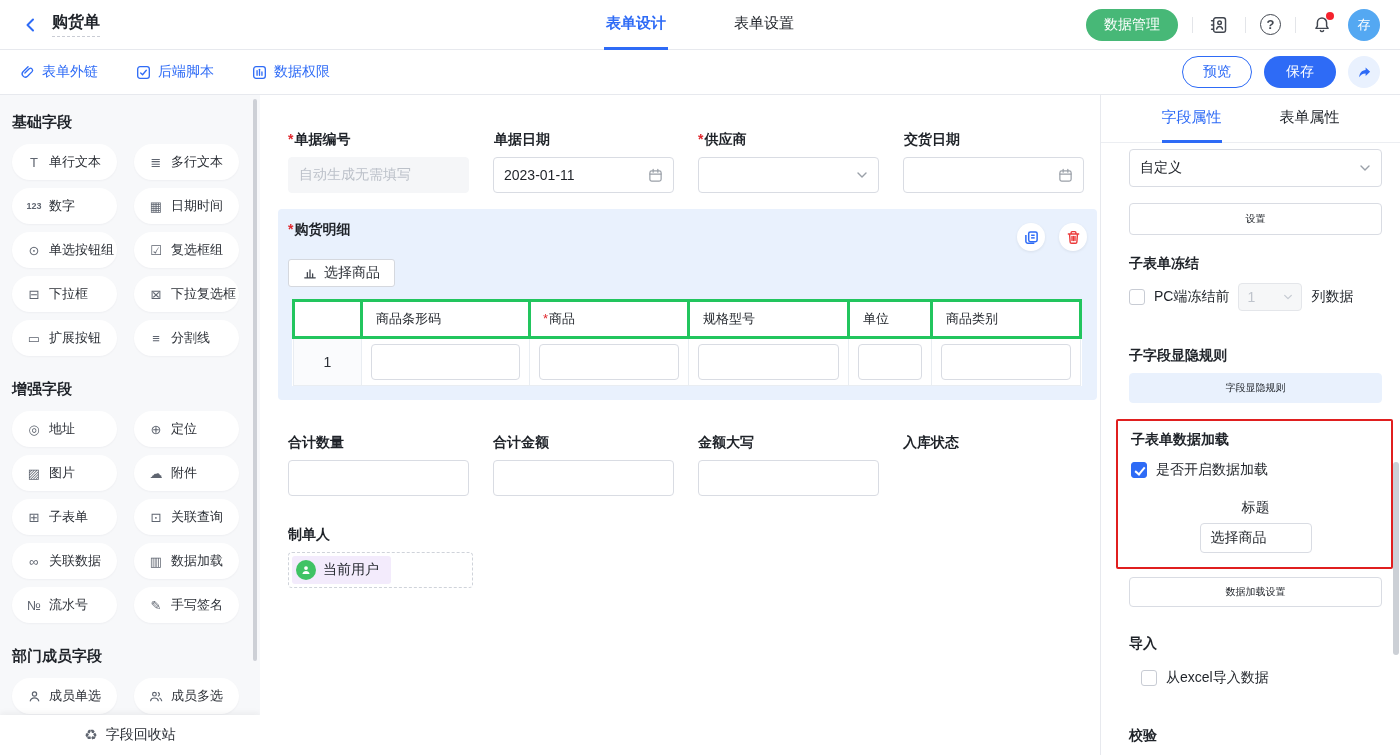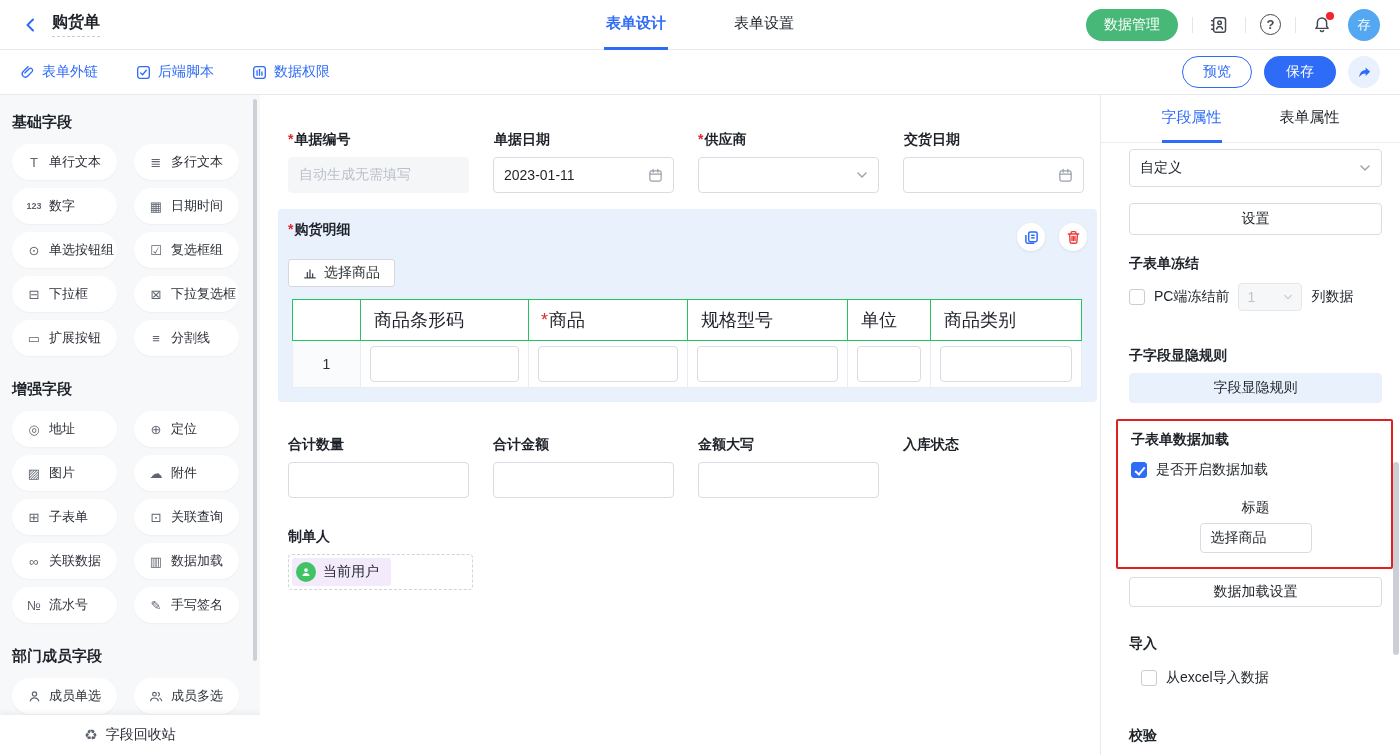--- a/index.html
+++ b/index.html
@@ -55,38 +55,38 @@
   .ctrl-icon { color:#9aa0a8; flex:none; }
 
   
   .subform { margin:16px -13px 0 -10px; background:#e9f1fd; border-radius:4px; padding:12px 10px 14px 10px; }
   .sub-head { display:flex; align-items:flex-start; }
   .sub-title { font-size:14px; font-weight:bold; display:flex; }
   .sub-actions { margin-left:auto; display:flex; gap:14px; margin-top:2px; }
   .circ-btn { width:28px; height:28px; border-radius:50%; background:#fff; display:flex; align-items:center; justify-content:center; cursor:pointer; box-shadow:0 1px 3px rgba(31,35,41,.08); }
   .select-goods-btn { margin-top:8px; height:28px; background:#fff; border:1px solid #d5d8de; border-radius:3px; display:inline-flex; align-items:center; gap:7px; padding:0 14px; font-size:14px; color:#2b2f36; cursor:pointer; }
   .sub-table { margin:12px 5px 0 4px; border-collapse:collapse; table-layout:fixed; width:calc(100% - 9px); background:#fff; }
-  .sub-table th { font-weight:normal; text-align:left; font-size:18px; color:#1f2329; padding:8px 12px; border:1px solid #22c55e; background:#fff; height:32px; }
+  .sub-table th { font-weight:normal; text-align:left; font-size:13px; color:#1f2329; padding:8px 12px; border:3px solid #22c55e; background:#fff; height:32px; }
   .sub-table td { border:1px solid #e9edf2; background:#fff; padding:5px 9px; height:46px; }
   .sub-table td.idx { background:#fafbfd; text-align:center; color:#2b2f36; font-size:14px; padding:0; }
   .cell-input { height:36px; border:1px solid #d9dce3; border-radius:4px; background:#fff; cursor:text; }
 
   .row2 { margin-top:34px; }
   .creator-block { margin-top:30px; }
   .dashed-box { margin-top:8px; width:185px; height:36px; border:1px dashed #cfd3da; border-radius:4px; display:flex; align-items:center; padding:3px; }
   .user-tag { height:28px; background:#f3ebfc; border-radius:3px; display:inline-flex; align-items:center; gap:7px; padding:0 12px 0 4px; font-size:14px; cursor:default; }
   .user-avatar { width:20px; height:20px; border-radius:50%; background:#3fc364; display:flex; align-items:center; justify-content:center; }
 
   
   .panel { width:300px; flex:none; border-left:1px solid #e7e9ee; padding:0 18px 0 28px; position:relative; overflow:hidden; background:#fff; }
   .panel-tabs { display:flex; justify-content:center; gap:58px; height:48px; border-bottom:1px solid #eceef2; margin:0 -18px 0 -28px; }
   .p-tab { height:48px; display:flex; align-items:center; font-size:15px; cursor:pointer; border-bottom:3px solid transparent; }
   .p-tab.active { color:#2e6bf6; border-bottom-color:#2e6bf6; }
   .p-select { margin-top:6px; height:38px; border:1px solid #d9dce3; border-radius:4px; display:flex; align-items:center; padding:0 10px; font-size:14px; cursor:pointer;gap:19px; }
-  .p-btn { margin-top:16px; height:32px; width:100%; border:1px solid #d9dce3; border-radius:4px; background:#fff; display:flex; align-items:center; justify-content:center; font-size:14px; cursor:pointer; }
+  .p-btn { margin-top:16px; height:32px; width:100%; border:1px solid #d9dce3; border-radius:4px; background:#fff; display:flex; align-items:center; justify-content:center; font-size:10px; cursor:pointer; }
   .p-btn.lightblue { background:#e9f1fd; border-color:#e9f1fd; }
   .p-heading { font-size:14px; font-weight:bold; }
   .check-row { display:flex; align-items:center; gap:9px; font-size:14px; }
   .cbox { width:16px; height:16px; border:1.5px solid #c8ccd4; border-radius:3px; background:#fff; flex:none; cursor:pointer; position:relative; }
   .cbox.checked { background:#2e6bf6; border-color:#2e6bf6; }
   .cbox.checked::after { content:""; position:absolute; left:4.5px; top:1.5px; width:4px; height:8px; border:solid #fff; border-width:0 2px 2px 0; transform:rotate(40deg); }
   .mini-select { width:64px; height:28px; background:#f6f7f8; border:1px solid #e4e6ea; border-radius:4px; display:flex; align-items:center; padding:0 8px; color:#bfc4cc; font-size:14px; cursor:not-allowed; }
   .red-box { margin:16px -11px 0 -13px; border:2px solid #e01f1f; border-radius:2px; padding:10px 11px 14px 13px; }
   .title-input { width:112px; height:30px; border:1px solid #d9dce3; border-radius:4px; display:flex; align-items:center; padding:0 10px; font-size:14px; cursor:text; }
   .win-scrollbar { position:absolute; right:1px; top:462px; width:6px; height:193px; border-radius:3px; background:#ccd0d6; }

